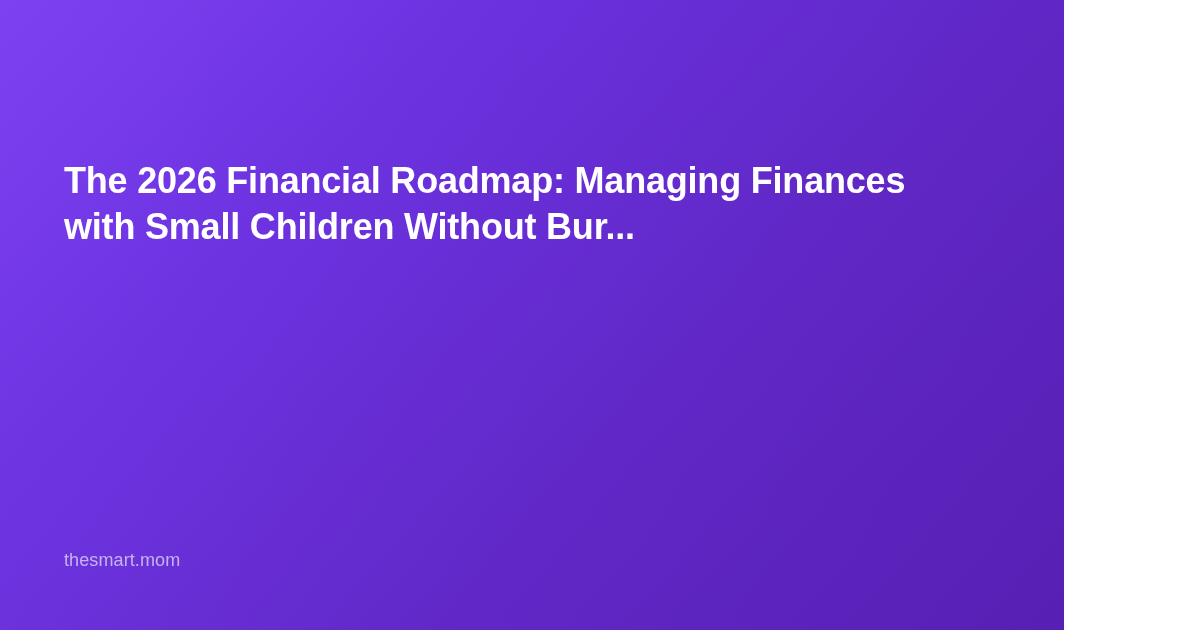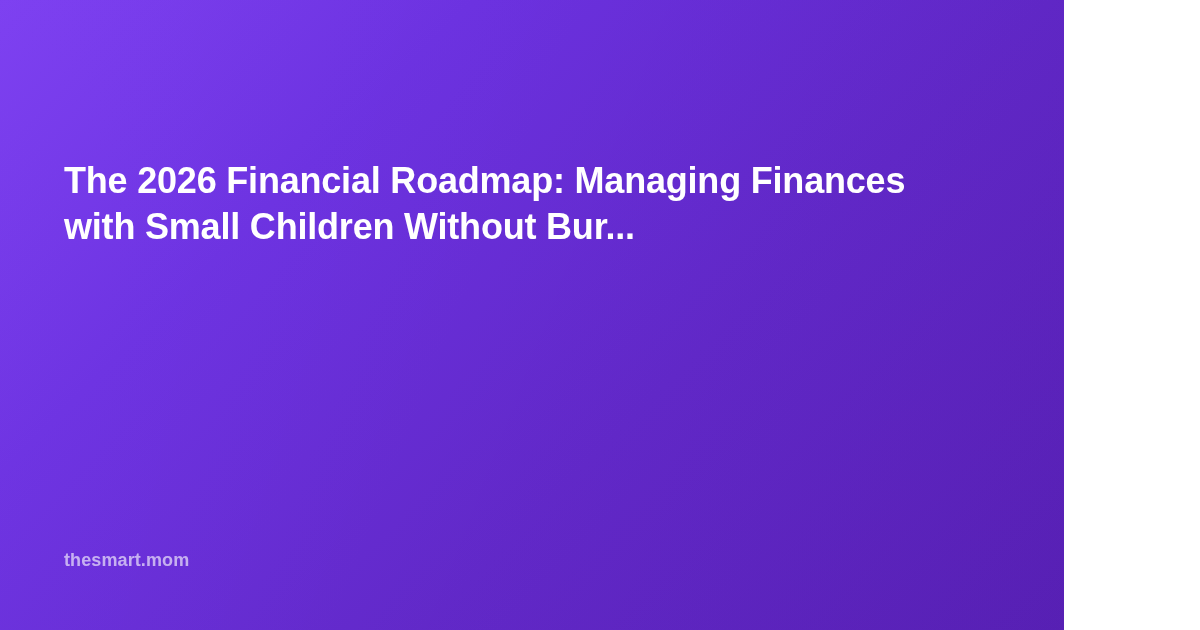--- a/index.html
+++ b/index.html
@@ -44,21 +44,21 @@
     z-index: 2;
   }
   .card-footer {
     position: absolute;
     left: 64px;
     top: 548px;
     margin: 0;
     color: rgba(255,255,255,0.62);
     font-family: "Liberation Sans", sans-serif;
     font-size: 18px;
-    font-weight: bold;
+    font-weight: normal;
     line-height: 24px;
     letter-spacing: 0.1px;
     z-index: 2;
   }
 </style>
 </head>
 <body>
 
 <div id="og-card">
 

